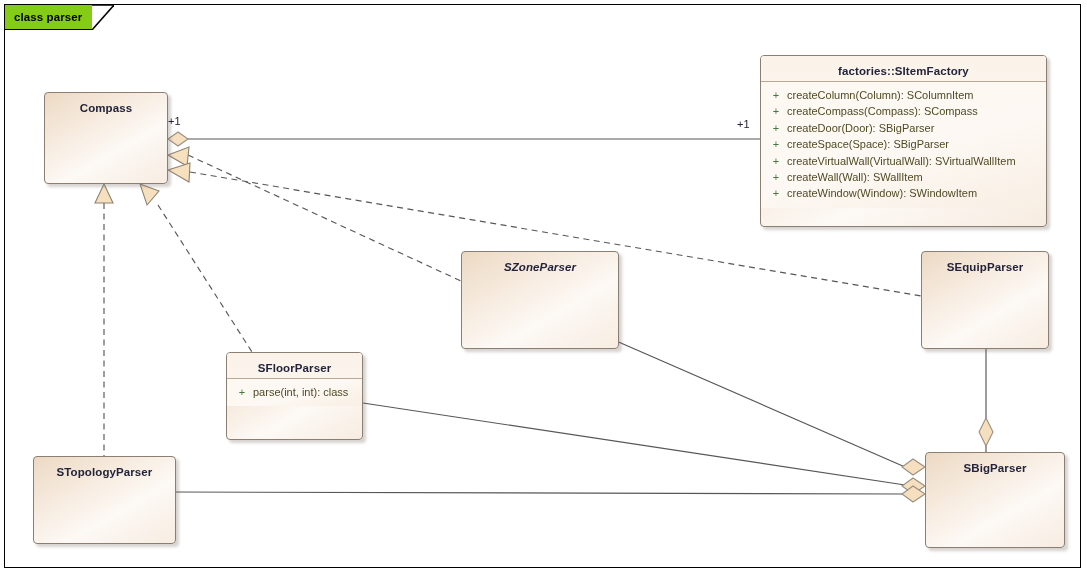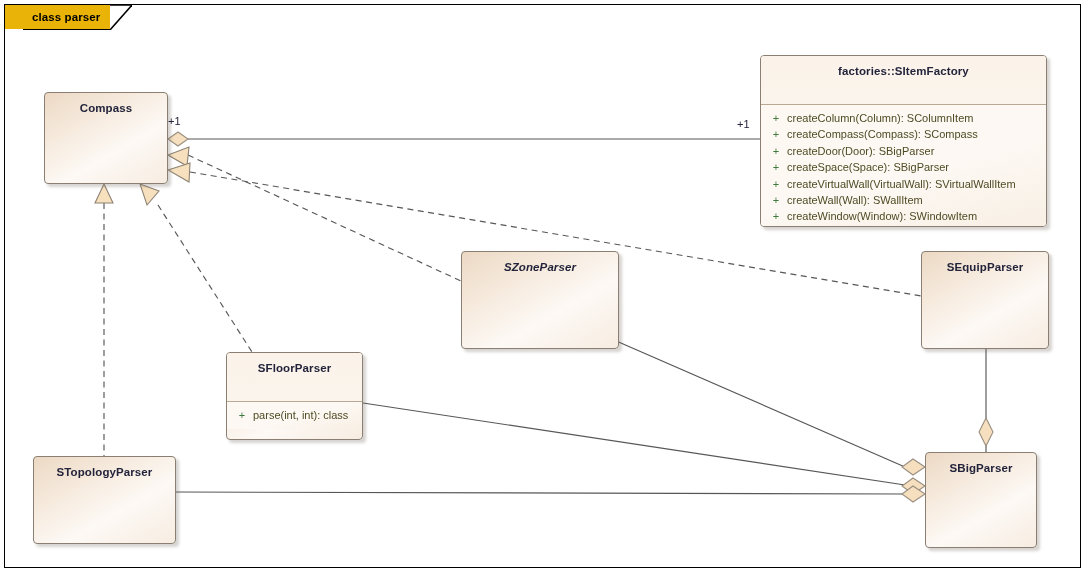--- a/index.html
+++ b/index.html
@@ -25,25 +25,24 @@
     border: 1.5px solid #000000;
     box-sizing: border-box;
     background: transparent;
   }
   #frame-tab {
     position: absolute;
     left: 4px;
     top: 4px;
     height: 25px;
     box-sizing: border-box;
-    background: #eab308;
+    background: #84cc16;
     border-left: 1.5px solid #000;
     border-top: 1.5px solid #000;
     z-index: 5;
-    padding-left: 18px;
   }
   #frame-tab .tab-body {
     position: relative;
     height: 25px;
     padding: 0 10px 0 9px;
     display: flex;
     align-items: center;
     border-bottom: 1.5px solid #000;
     box-sizing: border-box;
   }
@@ -83,21 +82,21 @@
     background: linear-gradient(150deg, #ecd9c4 0%, #f6eadd 32%, #fdf9f5 62%, #f7ece1 100%);
     box-shadow: 3px 3px 3px rgba(120,110,100,0.30);
     z-index: 3;
     overflow: hidden;
   }
   .uml-title {
     text-align: center;
     font-size: 11.5px;
     font-weight: bold;
     color: #23243b;
-    padding: 9px 6px 27px 6px;
+    padding: 9px 6px 4px 6px;
     letter-spacing: .1px;
     white-space: nowrap;
   }
   .uml-class.has-members .uml-title {
     border-bottom: 1px solid #b9a893;
     background: linear-gradient(180deg, #fbf3ea 0%, #fbf4ec 100%);
   }
   .uml-members {
     padding: 5px 4px 6px 4px;
     background: linear-gradient(165deg, #fdf8f2 0%, #fdf8f3 55%, #f8efe4 100%);
@@ -252,21 +251,21 @@
         <div class="uml-members">
           <div class="uml-member">
             <span class="vis">+</span>
             <span class="sig">parse(int, int): class</span>
           </div>
         </div>
       </div>
       <div class="uml-class" style="left: 33px; top: 456px; width: 143px; height: 88px;">
         <div class="uml-title">STopologyParser</div>
       </div>
-      <div class="uml-class" style="left: 925px; top: 452px; width: 112px; height: 96px;">
+      <div class="uml-class" style="left: 925px; top: 452px; width: 140px; height: 96px;">
         <div class="uml-title">SBigParser</div>
       </div>
     </div>
 
   <div id="mult-layer">
       <div class="mult" style="left: 168px; top: 115px;">+1</div>
       <div class="mult" style="left: 737px; top: 118px;">+1</div>
     </div>
 
 </div>

